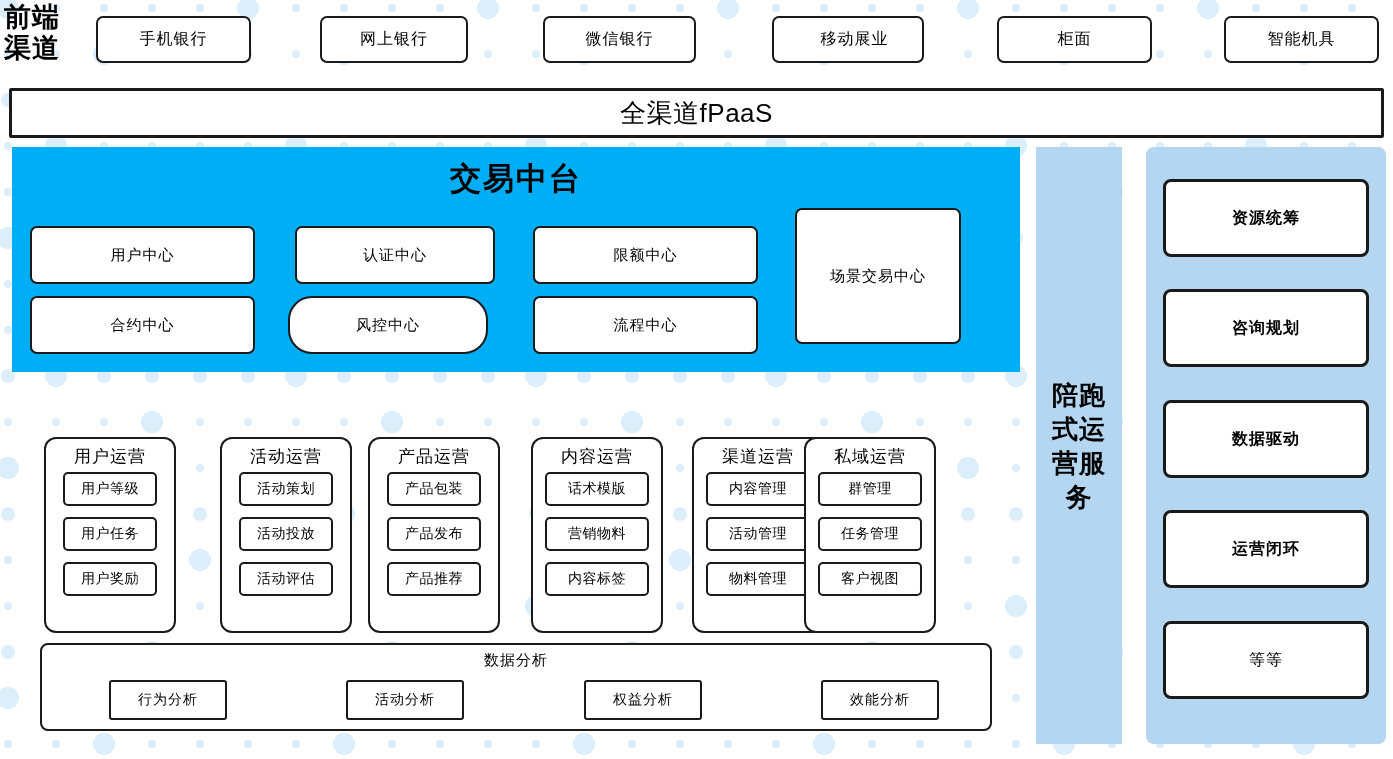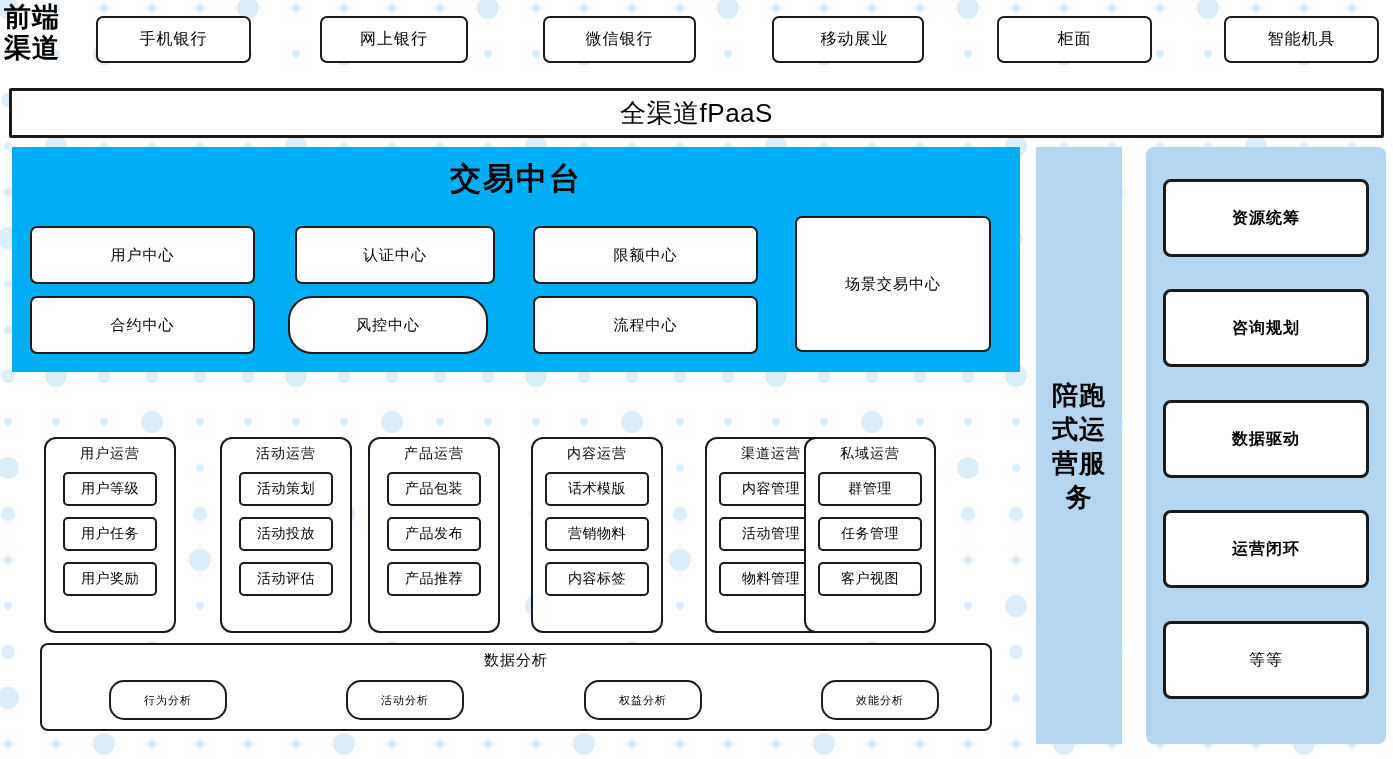--- a/index.html
+++ b/index.html
@@ -120,21 +120,21 @@
     background: #ffffff;
     border: 2px solid #1a1a1a;
     border-radius: 12px;
     z-index: 3;
   }
   .ops-col-title {
     position: absolute;
     left: 0; top: 6px;
     width: 100%;
     text-align: center;
-    font-size: 14px;
+    font-size: 17px;
     letter-spacing: 1px;
     color: #000;
   }
   .ops-item {
     position: absolute;
     left: 50%;
     transform: translateX(-50%);
     width: 94px;
     height: 34px;
     font-size: 14px;
@@ -166,24 +166,24 @@
     text-align: center;
     font-size: 15px;
     letter-spacing: 1px;
     color: #000;
   }
   .da-item {
     position: absolute;
     top: 35px;
     width: 118px;
     height: 40px;
-    font-size: 11px;
+    font-size: 14px;
     letter-spacing: 1px;
     border-width: 2px;
-    border-radius: 15px;
+    border-radius: 3px;
   }
 
   
   #accompany {
     position: absolute;
     left: 1036px; top: 147px;
     width: 86px; height: 597px;
     background: #b4d6f0;
     z-index: 1;
     display: flex;
@@ -771,21 +771,21 @@
       </div>
       <div class="card txn-card" style="position: absolute; left: 30px; top: 296px; width: 225px; z-index: 3;">
         <span>合约中心</span>
       </div>
       <div class="card txn-card" style="position: absolute; left: 288px; top: 296px; width: 200px; z-index: 3; border-radius: 24px;">
         <span>风控中心</span>
       </div>
       <div class="card txn-card" style="position: absolute; left: 533px; top: 296px; width: 225px; z-index: 3;">
         <span>流程中心</span>
       </div>
-      <div class="card txn-card tall" style="position: absolute; left: 795px; top: 216px; width: 196px; z-index: 3;">
+      <div class="card txn-card tall" style="position: absolute; left: 795px; top: 208px; width: 166px; z-index: 3;">
         <span>场景交易中心</span>
       </div>
     </div>
 
   <div id="ops-columns">
       <div class="ops-col" style="left: 44px;">
         <div class="ops-col-title">用户运营</div>
         <div class="card ops-item i0">
           <span>用户等级</span>
         </div>
@@ -825,21 +825,21 @@
         <div class="card ops-item i0">
           <span>话术模版</span>
         </div>
         <div class="card ops-item i1">
           <span>营销物料</span>
         </div>
         <div class="card ops-item i2">
           <span>内容标签</span>
         </div>
       </div>
-      <div class="ops-col wide" style="left: 692px; margin-left: 13px;">
+      <div class="ops-col wide" style="left: 692px;">
         <div class="ops-col-title">渠道运营</div>
         <div class="card ops-item i0">
           <span>内容管理</span>
         </div>
         <div class="card ops-item i1">
           <span>活动管理</span>
         </div>
         <div class="card ops-item i2">
           <span>物料管理</span>
         </div>

